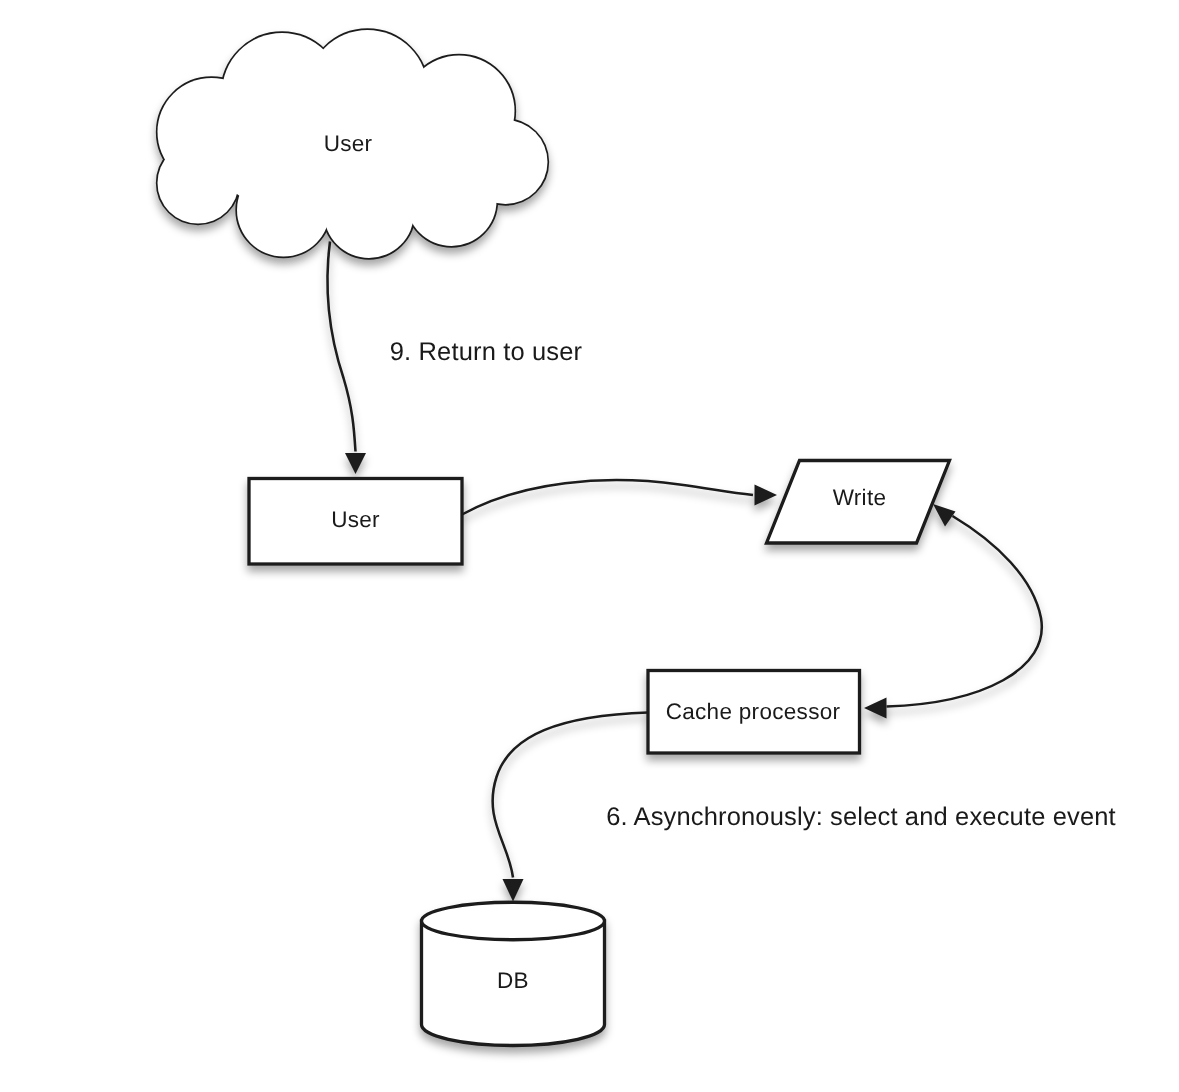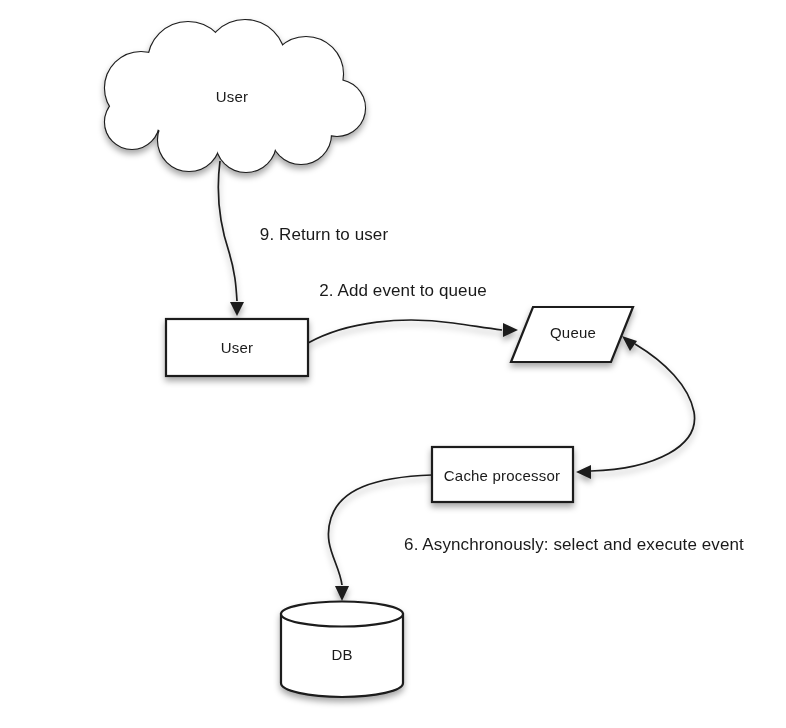--- a/index.html
+++ b/index.html
@@ -92,21 +92,20 @@
     <rect x="419" y="447" width="141" height="55" fill="#ffffff" stroke="#1c1c1c" stroke-width="2.2"></rect>
 
     <g>
       <path d="M 268,614 L 268,683 A 61 14 0 0 0 390,683 L 390,614 Z" fill="#ffffff" stroke="#1c1c1c" stroke-width="2.2"></path>
       <ellipse cx="329" cy="614" rx="61" ry="12.5" fill="#ffffff" stroke="#1c1c1c" stroke-width="2.2"></ellipse>
     </g>
   </svg>
 
   <div class="lbl node-lbl" style="left:219px; top:96px;">User</div>
   <div class="lbl node-lbl" style="left:224px; top:347px;">User</div>
-  <div class="lbl node-lbl" style="left:560px; top:332px;">Queue</div>
+  <div class="lbl node-lbl" style="left:560px; top:332px;">Write</div>
   <div class="lbl node-lbl" style="left:489px; top:475px;">Cache processor</div>
   <div class="lbl node-lbl" style="left:329px; top:654px;">DB</div>
 
-  <div class="lbl edge-lbl" style="left:390px; top:291px;">2. Add event to queue</div>
   <div class="lbl edge-lbl" style="left:311px; top:235px;">9. Return to user</div>
   <div class="lbl edge-lbl" style="left:561px; top:545px;">6. Asynchronously: select and execute event</div>
 
 </div>
 
 </body></html>

